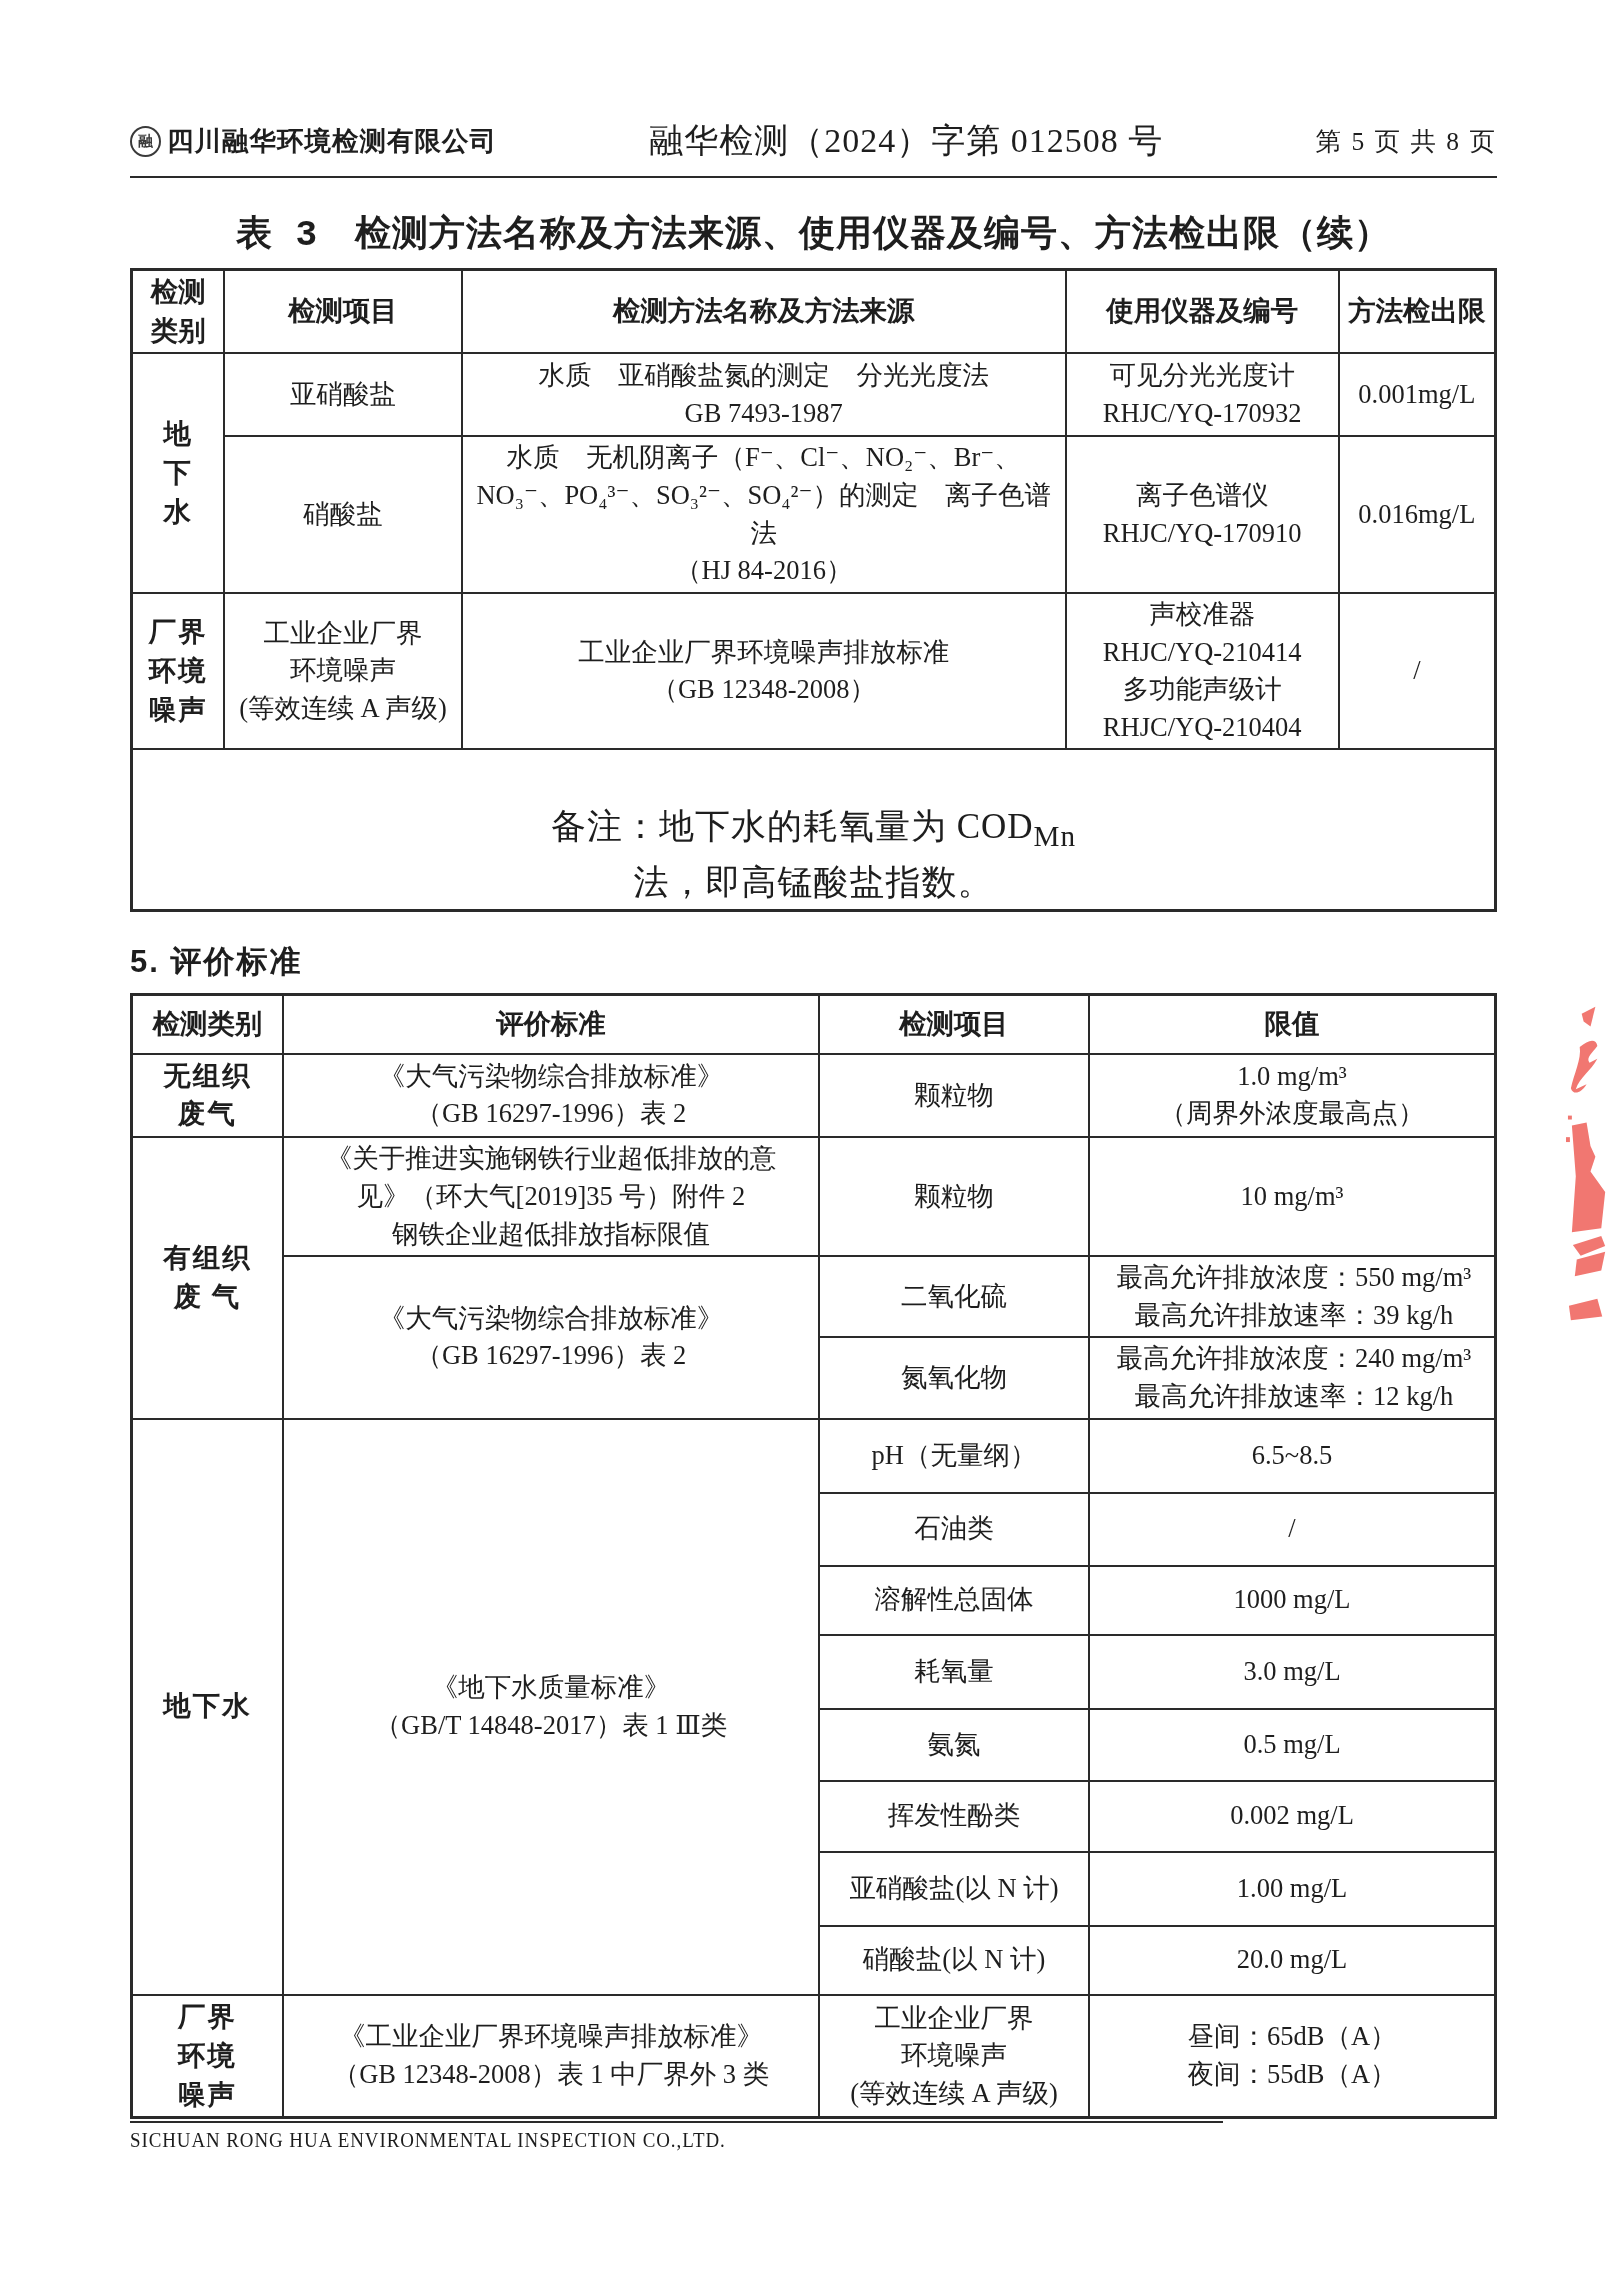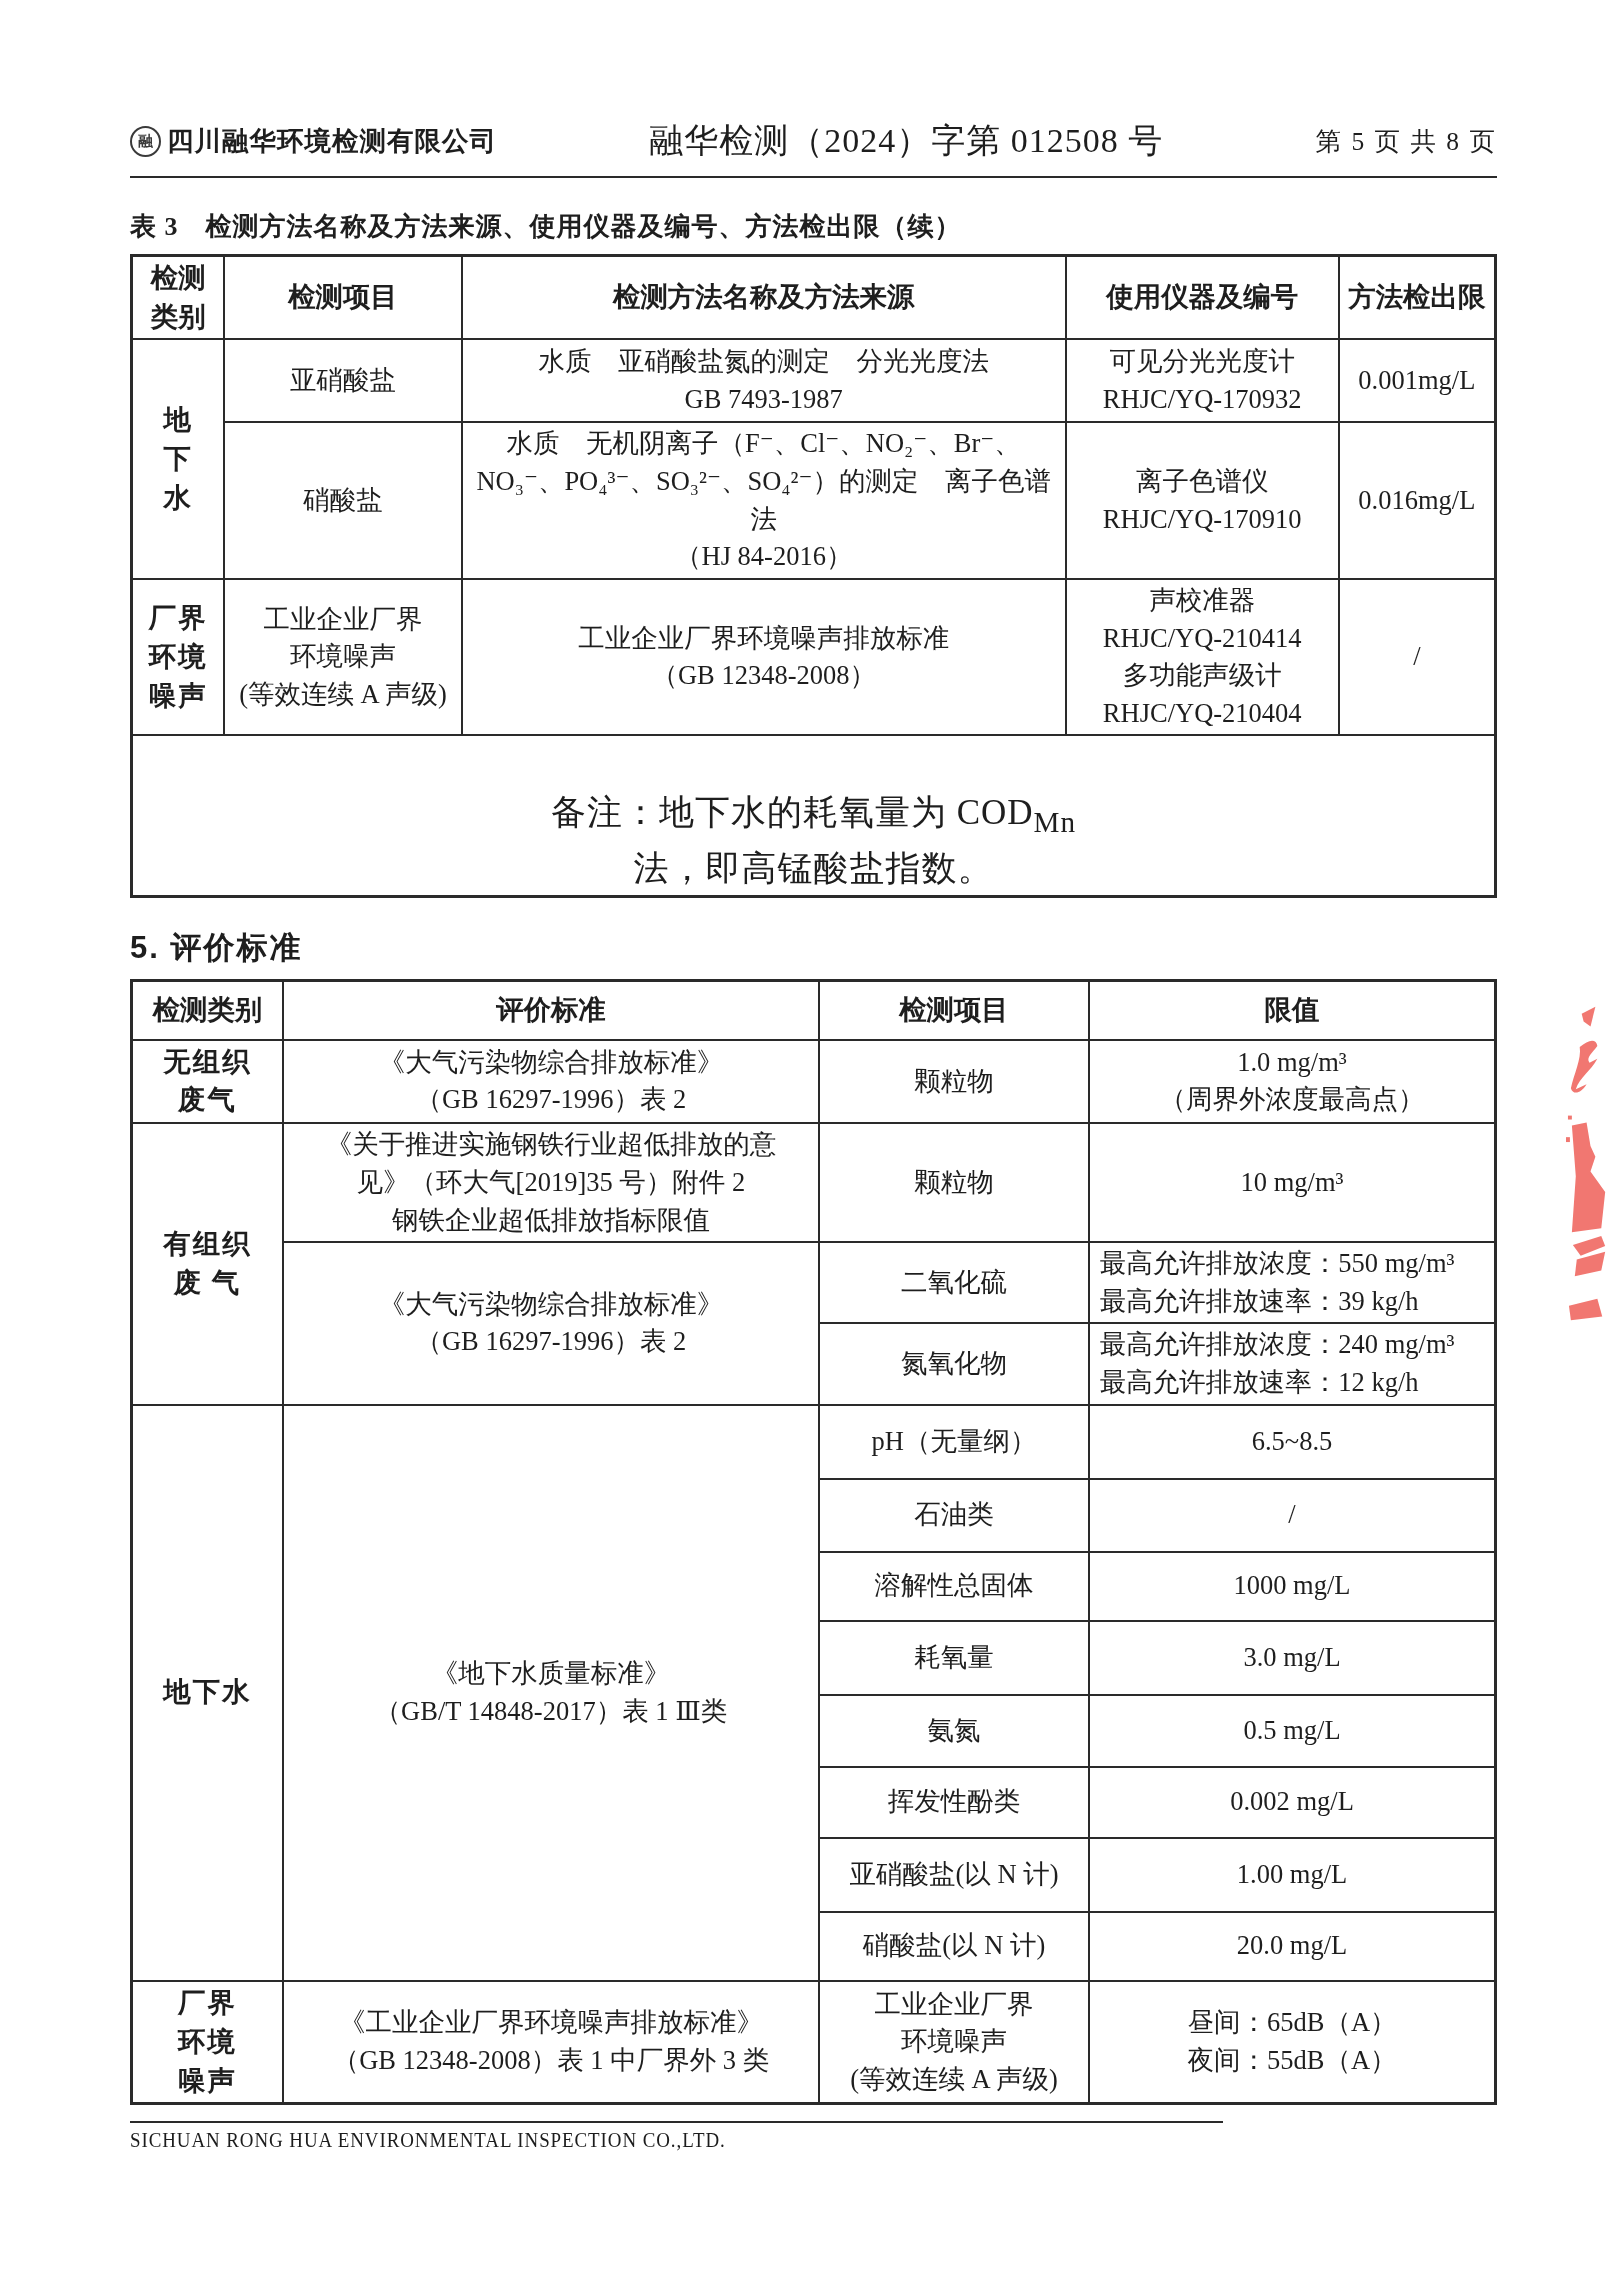--- a/index.html
+++ b/index.html
@@ -38,24 +38,25 @@
     font-family:"Liberation Sans","DejaVu Sans",sans-serif;
   }
   .company-name{
     font-family:"Liberation Sans","DejaVu Sans",sans-serif;
     font-weight:700;font-size:26.5px;letter-spacing:1px;
   }
   .doc-no{font-size:34px;letter-spacing:1px;}
   .page-no{font-size:25.5px;letter-spacing:2px;}
   
   .tbl-title{
-    text-align:left;
+    text-align:center;
     font-weight:700;
-    font-size:26px;
+    font-size:36px;
     letter-spacing:1px;
+    font-family:Liberation Mono, monospace;
   }
   .t3-title{margin-top:31px;}
   .t4-title{margin-top:0px;height:41px;line-height:41px;}
   
   table{
     width:100%;
     border-collapse:collapse;
     table-layout:fixed;
     margin-top:9.8px;
   }
@@ -65,21 +66,21 @@
     border-top-width:2.9px;border-bottom-width:2.9px;
     text-align:center;
     vertical-align:middle;
     white-space:pre-line;
     font-size:26.5px;
     line-height:1.42;
     padding:2px 5.9px;
   }
   th{font-weight:700;font-size:27.4px;}
   td.cat{font-weight:700;font-size:27.4px;letter-spacing:2px;}
-  td.left{text-align:left;padding-left:9.8px;}
+  td.left{text-align:center;padding-left:9.8px;}
   td.note-cell{
     text-align:center;
     font-size:35px;
     padding:2px 7.8px;
     letter-spacing:1px;
   }
   
   .sec-heading{
     margin-top:29px;
     font-family:Liberation Sans, sans-serif;

